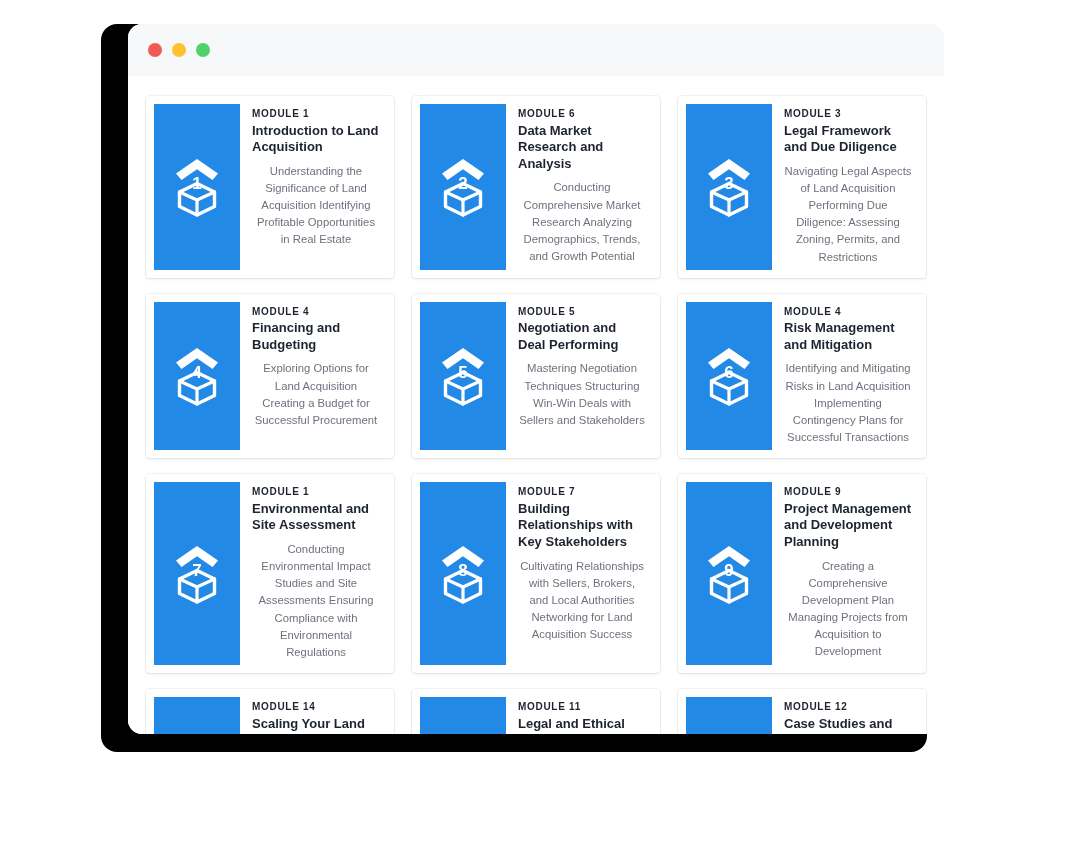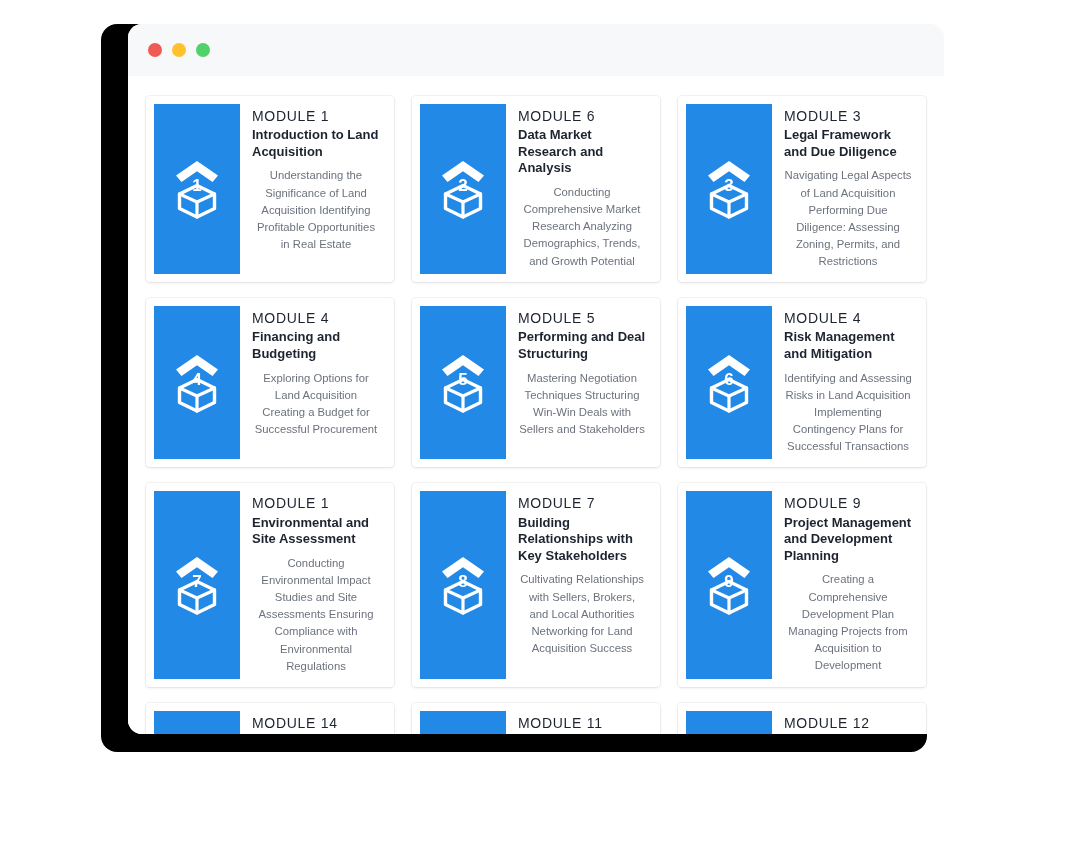--- a/index.html
+++ b/index.html
@@ -99,22 +99,22 @@
 
   .module-icon { display: block; }
 
   .card-text {
     flex: 1 1 auto;
     padding: 4px 6px 4px 12px;
     min-width: 0;
   }
 
   .module-eyebrow {
-    font-size: 14px;
-    font-weight: 400;
+    font-size: 10px;
+    font-weight: 700;
     letter-spacing: 0.7px;
     color: #1d2430;
     line-height: 1.15;
     margin-bottom: 3px;
   }
 
   .module-title {
     font-size: 13px;
     font-weight: 700;
     color: #1d2430;
@@ -220,39 +220,39 @@
       <svg class="module-icon" width="54" height="62" viewBox="0 0 54 62" fill="none" xmlns="http://www.w3.org/2000/svg" aria-hidden="true">
         <path d="M6 17.5 L27 3 L48 17.5 L42.5 24 L27 13.2 L11.5 24 Z" fill="#ffffff"></path>
         <path d="M27 27.5 L44.5 36 L44.5 50.5 L27 59 L9.5 50.5 L9.5 36 Z" stroke="#ffffff" stroke-width="3.4" fill="none" stroke-linejoin="round"></path>
         <path d="M9.5 36 L27 44 L44.5 36" stroke="#ffffff" stroke-width="3.2" fill="none" stroke-linejoin="round" stroke-linecap="round"></path>
         <path d="M27 44 L27 59" stroke="#ffffff" stroke-width="3.2" fill="none" stroke-linecap="round"></path>
         <text class="icon-number" x="27" y="33" text-anchor="middle" font-family="Liberation Sans, sans-serif" font-size="17" font-weight="700" fill="#ffffff">5</text>
       </svg>
     </div>
     <div class="card-text">
       <div class="module-eyebrow">MODULE 5</div>
-      <div class="module-title">Performing and Deal Structuring</div>
+      <div class="module-title">Negotiation and Deal Performing</div>
       <div class="module-desc">Mastering Negotiation Techniques Structuring Win-Win Deals with Sellers and Stakeholders</div>
     </div>
   </div>
 
   <div class="module-card">
     <div class="icon-panel" style="background: rgb(34, 137, 230);">
       <svg class="module-icon" width="54" height="62" viewBox="0 0 54 62" fill="none" xmlns="http://www.w3.org/2000/svg" aria-hidden="true">
         <path d="M6 17.5 L27 3 L48 17.5 L42.5 24 L27 13.2 L11.5 24 Z" fill="#ffffff"></path>
         <path d="M27 27.5 L44.5 36 L44.5 50.5 L27 59 L9.5 50.5 L9.5 36 Z" stroke="#ffffff" stroke-width="3.4" fill="none" stroke-linejoin="round"></path>
         <path d="M9.5 36 L27 44 L44.5 36" stroke="#ffffff" stroke-width="3.2" fill="none" stroke-linejoin="round" stroke-linecap="round"></path>
         <path d="M27 44 L27 59" stroke="#ffffff" stroke-width="3.2" fill="none" stroke-linecap="round"></path>
         <text class="icon-number" x="27" y="33" text-anchor="middle" font-family="Liberation Sans, sans-serif" font-size="17" font-weight="700" fill="#ffffff">6</text>
       </svg>
     </div>
     <div class="card-text">
       <div class="module-eyebrow">MODULE 4</div>
       <div class="module-title">Risk Management and Mitigation</div>
-      <div class="module-desc">Identifying and Assessing Risks in Land Acquisition Implementing Contingency Plans for Successful Transactions</div>
+      <div class="module-desc">Identifying and Mitigating Risks in Land Acquisition Implementing Contingency Plans for Successful Transactions</div>
     </div>
   </div>
 
   <div class="module-card">
     <div class="icon-panel" style="background: rgb(34, 137, 230);">
       <svg class="module-icon" width="54" height="62" viewBox="0 0 54 62" fill="none" xmlns="http://www.w3.org/2000/svg" aria-hidden="true">
         <path d="M6 17.5 L27 3 L48 17.5 L42.5 24 L27 13.2 L11.5 24 Z" fill="#ffffff"></path>
         <path d="M27 27.5 L44.5 36 L44.5 50.5 L27 59 L9.5 50.5 L9.5 36 Z" stroke="#ffffff" stroke-width="3.4" fill="none" stroke-linejoin="round"></path>
         <path d="M9.5 36 L27 44 L44.5 36" stroke="#ffffff" stroke-width="3.2" fill="none" stroke-linejoin="round" stroke-linecap="round"></path>
         <path d="M27 44 L27 59" stroke="#ffffff" stroke-width="3.2" fill="none" stroke-linecap="round"></path>

